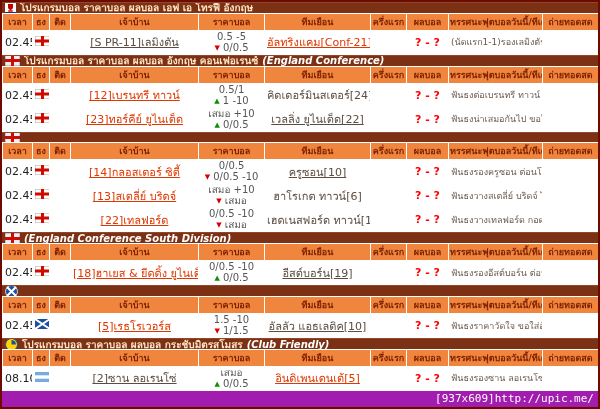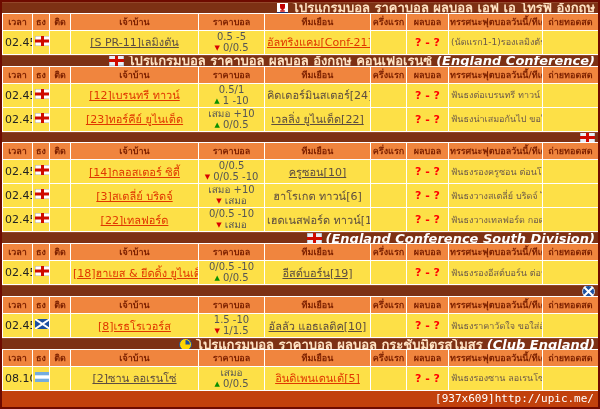--- a/index.html
+++ b/index.html
@@ -1,39 +1,39 @@
 <!DOCTYPE html>
 <html><head>
 <meta charset="utf-8">
 <style>
   html,body{margin:0;padding:0;background:#555;}
   .page{width:600px;height:409px;margin:0;background:#000;box-sizing:border-box;
         border:2px solid #6e0b00;font-family:"DejaVu Sans",sans-serif;overflow:hidden;
         display:flex;flex-direction:column;}
-  .bar{background:#7d3114;color:#ffe3c4;font-weight:bold;font-size:13px;
+  .bar{background:#7d3114;color:#ffe3c4;font-weight:bold;font-size:10px;
        height:17px;box-sizing:border-box;display:flex;align-items:center;gap:4px;
-       padding:0 3px;border-top:1px solid #93472a;white-space:nowrap;overflow:hidden;justify-content:flex-end;}
+       padding:0 3px;border-top:1px solid #93472a;white-space:nowrap;overflow:hidden;}
   .bar .en{color:#ffffff;font-style:italic;}
-  table{width:100%;border-collapse:collapse;table-layout:fixed;background:#fde047;}
+  table{width:100%;border-collapse:collapse;table-layout:fixed;background:#ffffff;}
   th{background:#f0853e;color:#7d2100;font-size:9px;font-weight:bold;height:16px;
      border:1px solid #fff;padding:0 1px;white-space:nowrap;overflow:hidden;}
   td{border:1px solid #fff;text-align:center;font-size:11px;height:22px;
      padding:0 2px;color:#333;white-space:nowrap;overflow:hidden;}
   .time{font-size:11px;color:#222;}
   .team{font-size:11px;color:#5d4d40;text-decoration:none;}
   .team.fav{color:#e03800;text-decoration:underline;}
   .team.link{text-decoration:underline;cursor:pointer;}
   .odds{color:#555;font-size:10px;line-height:11px;}
   .arrow{font-size:7px;vertical-align:1px;}
   .arrow.up{color:#0a9000;}
   .arrow.down{color:#d80000;}
   .result{color:#ff0000;font-weight:bold;font-size:11px;}
   .tip{color:#6b584a;font-size:9px;}
   .flag{display:inline-block;line-height:0;}
-  .footer{background:#c2410c;color:#fff;font-size:11px;text-align:right;
+  .footer{background:#a21caf;color:#fff;font-size:11px;text-align:right;
           padding:1px 4px 2px;font-family:"DejaVu Sans Mono",monospace;margin-top:auto;}
   .icon{display:inline-block;line-height:0;}
 </style>
 </head>
 <body>
 
 <div class="page">
 
   <div class="bar">
     <span class="icon"><svg width="11" height="15">
@@ -223,21 +223,21 @@
       <td></td>
     </tr>
     <tr>
       <td class="time">02.45</td>
       <td><span class="flag"><svg width="15" height="10">
                 <rect width="15" height="10" fill="#fff" stroke="#b0a89e"></rect>
                 <rect x="6" width="3" height="10" fill="#cf0a00"></rect>
                 <rect y="3.5" width="15" height="3" fill="#cf0a00"></rect>
               </svg></span></td>
       <td></td>
-      <td><a class="team fav link">[3]สเตลี่ย์ บริดจ์</a></td>
+      <td><a class="team fav link">[13]สเตลี่ย์ บริดจ์</a></td>
       <td class="odds">
             <div>เสมอ +10</div>
             <div><span class="arrow down">▼</span> <span>เสมอ</span></div>
           </td>
       <td><a class="team">ฮาโรเกต ทาวน์[6]</a></td>
       <td></td>
       <td class="result">? - ?</td>
       <td class="tip">ฟันธงวางสเตลี่ย์ บริดจ์ ไม่คิดนาน</td>
       <td></td>
     </tr>
@@ -351,41 +351,41 @@
           <th>ทรรศนะฟุตบอลวันนี้/ทีเด็ดบอลคืนนี้</th>
           <th>ถ่ายทอดสด</th>
     </tr>
     <tr>
       <td class="time">02.45</td>
       <td><span class="flag"><svg width="15" height="10">
                 <rect width="15" height="10" fill="#1b4fa0"></rect>
                 <path d="M0 0 L15 10 M15 0 L0 10" stroke="#fff" stroke-width="2"></path>
               </svg></span></td>
       <td></td>
-      <td><a class="team fav">[8]เรธโรเวอร์ส</a></td>
+      <td><a class="team fav">[5]เรธโรเวอร์ส</a></td>
       <td class="odds">
             <div>1.5 -10</div>
             <div><span class="arrow down">▼</span> <span>1/1.5</span></div>
           </td>
       <td><a class="team link">อัลลัว แอธเลติค[10]</a></td>
       <td></td>
       <td class="result">? - ?</td>
       <td class="tip">ฟันธงราคาวัดใจ ขอใส่อัลลัว</td>
       <td></td>
     </tr>
   </tbody>
     </table>
 
   <div class="bar">
     <span class="icon"><svg width="13" height="13">
           <circle cx="6.5" cy="6.5" r="6" fill="#ffd400" stroke="#1b4fa0"></circle>
           <path d="M6.5 6.5 L6.5 2 A4.5 4.5 0 0 1 11 6.5 Z" fill="#1b4fa0"></path>
         </svg></span>
     <span>โปรแกรมบอล ราคาบอล ผลบอล กระชับมิตรสโมสร</span>
-    <span class="en">(Club England)</span>
+    <span class="en">(Club Friendly)</span>
   </div>
   <table>
     <colgroup>
         <col style="width:30px">
         <col style="width:17px">
         <col style="width:21px">
         <col style="width:128px">
         <col style="width:66px">
         <col style="width:106px">
         <col style="width:36px">

